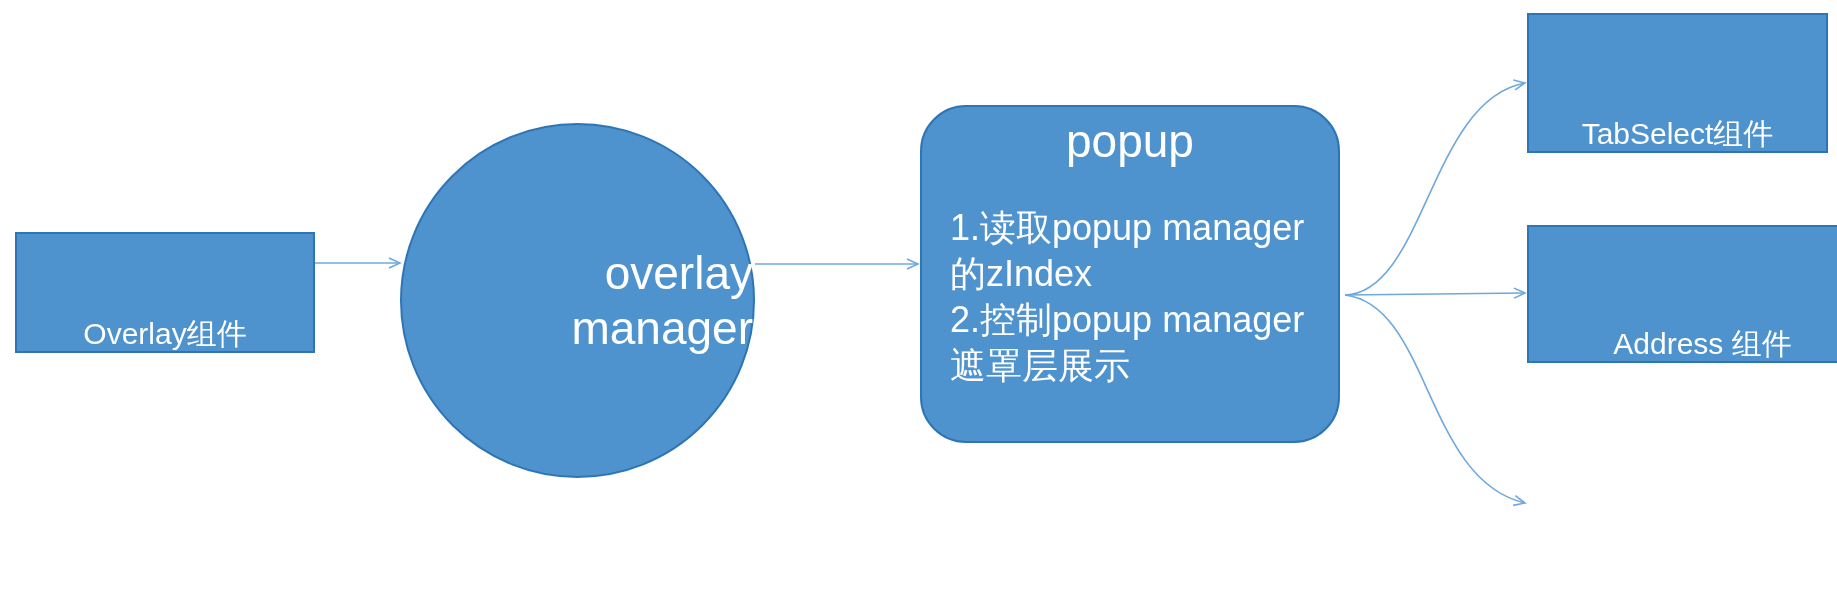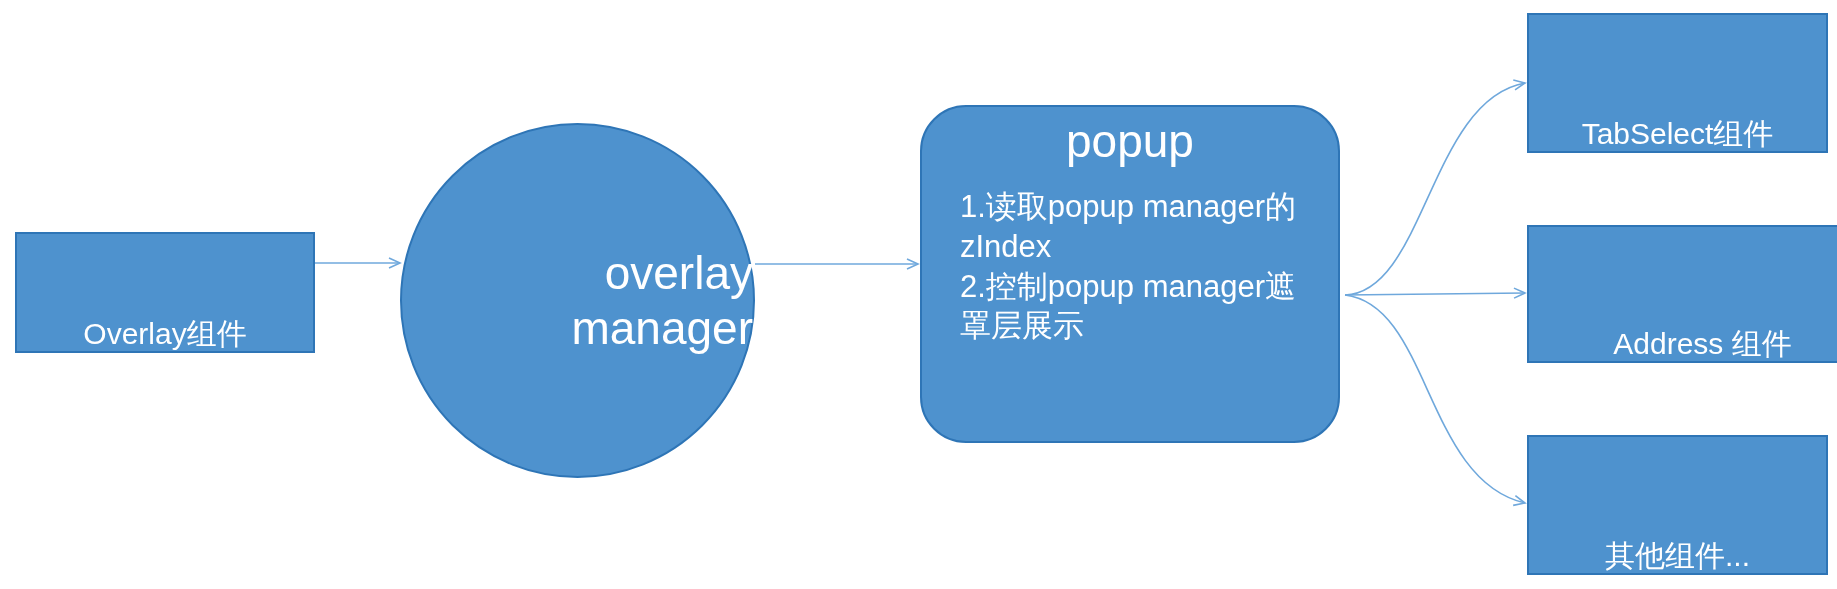--- a/index.html
+++ b/index.html
@@ -59,23 +59,23 @@
     display: block;
     padding: 0;
   }
   #popup-title {
     margin-top: 7px;
     font-size: 46px;
     text-align: center;
     line-height: 1.2;
   }
   #popup-body {
-    margin-top: 18px;
-    padding: 0 22px 0 38px;
-    font-size: 31px;
+    margin-top: 36px;
+    padding: 0 22px 0 28px;
+    font-size: 36px;
     line-height: 1.28;
     text-align: left;
     white-space: pre-wrap;
   }
   
   #node-tabselect {
     left: 1527px;
     top: 13px;
     width: 301px;
     height: 140px;
@@ -153,17 +153,14 @@
   </div>
 
   <div class="node" id="node-tabselect">
     <span>TabSelect组件</span>
   </div>
 
   <div class="node" id="node-address">
     <span>Address 组件</span>
   </div>
 
-  <div class="node" id="node-other">
-    <span>其他组件...</span>
-  </div>
 
 </div>
 
 </body></html>

